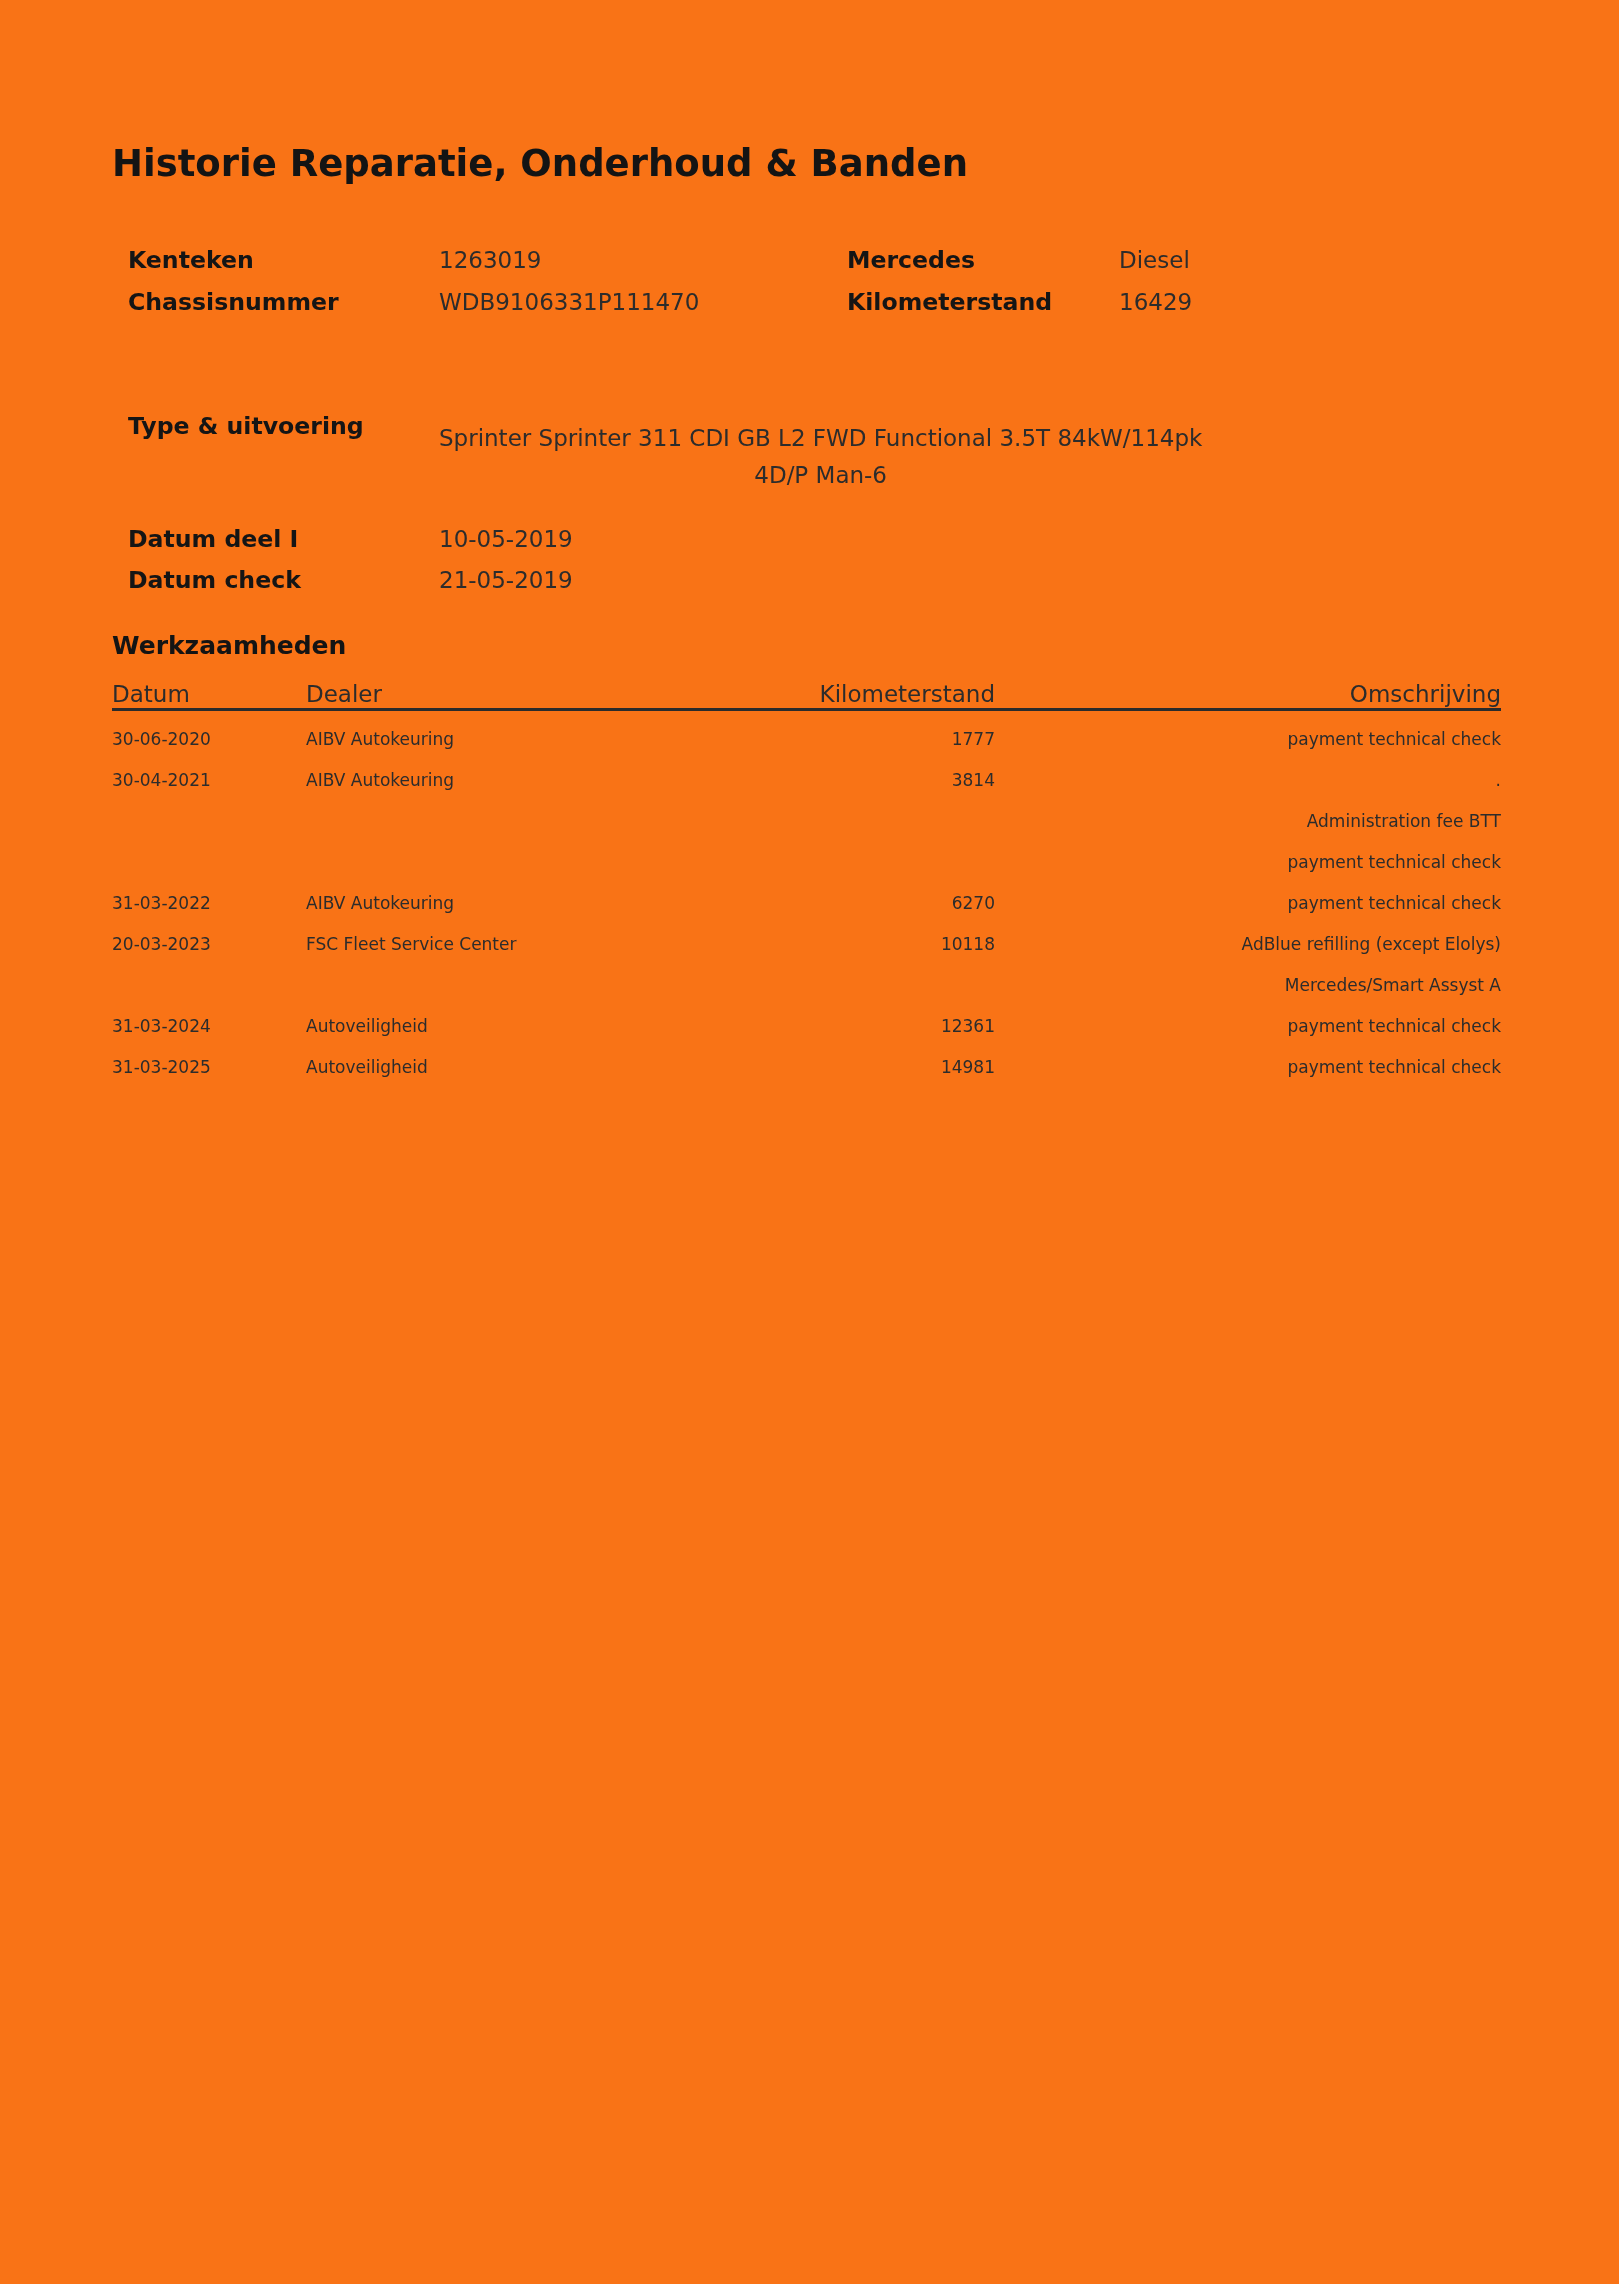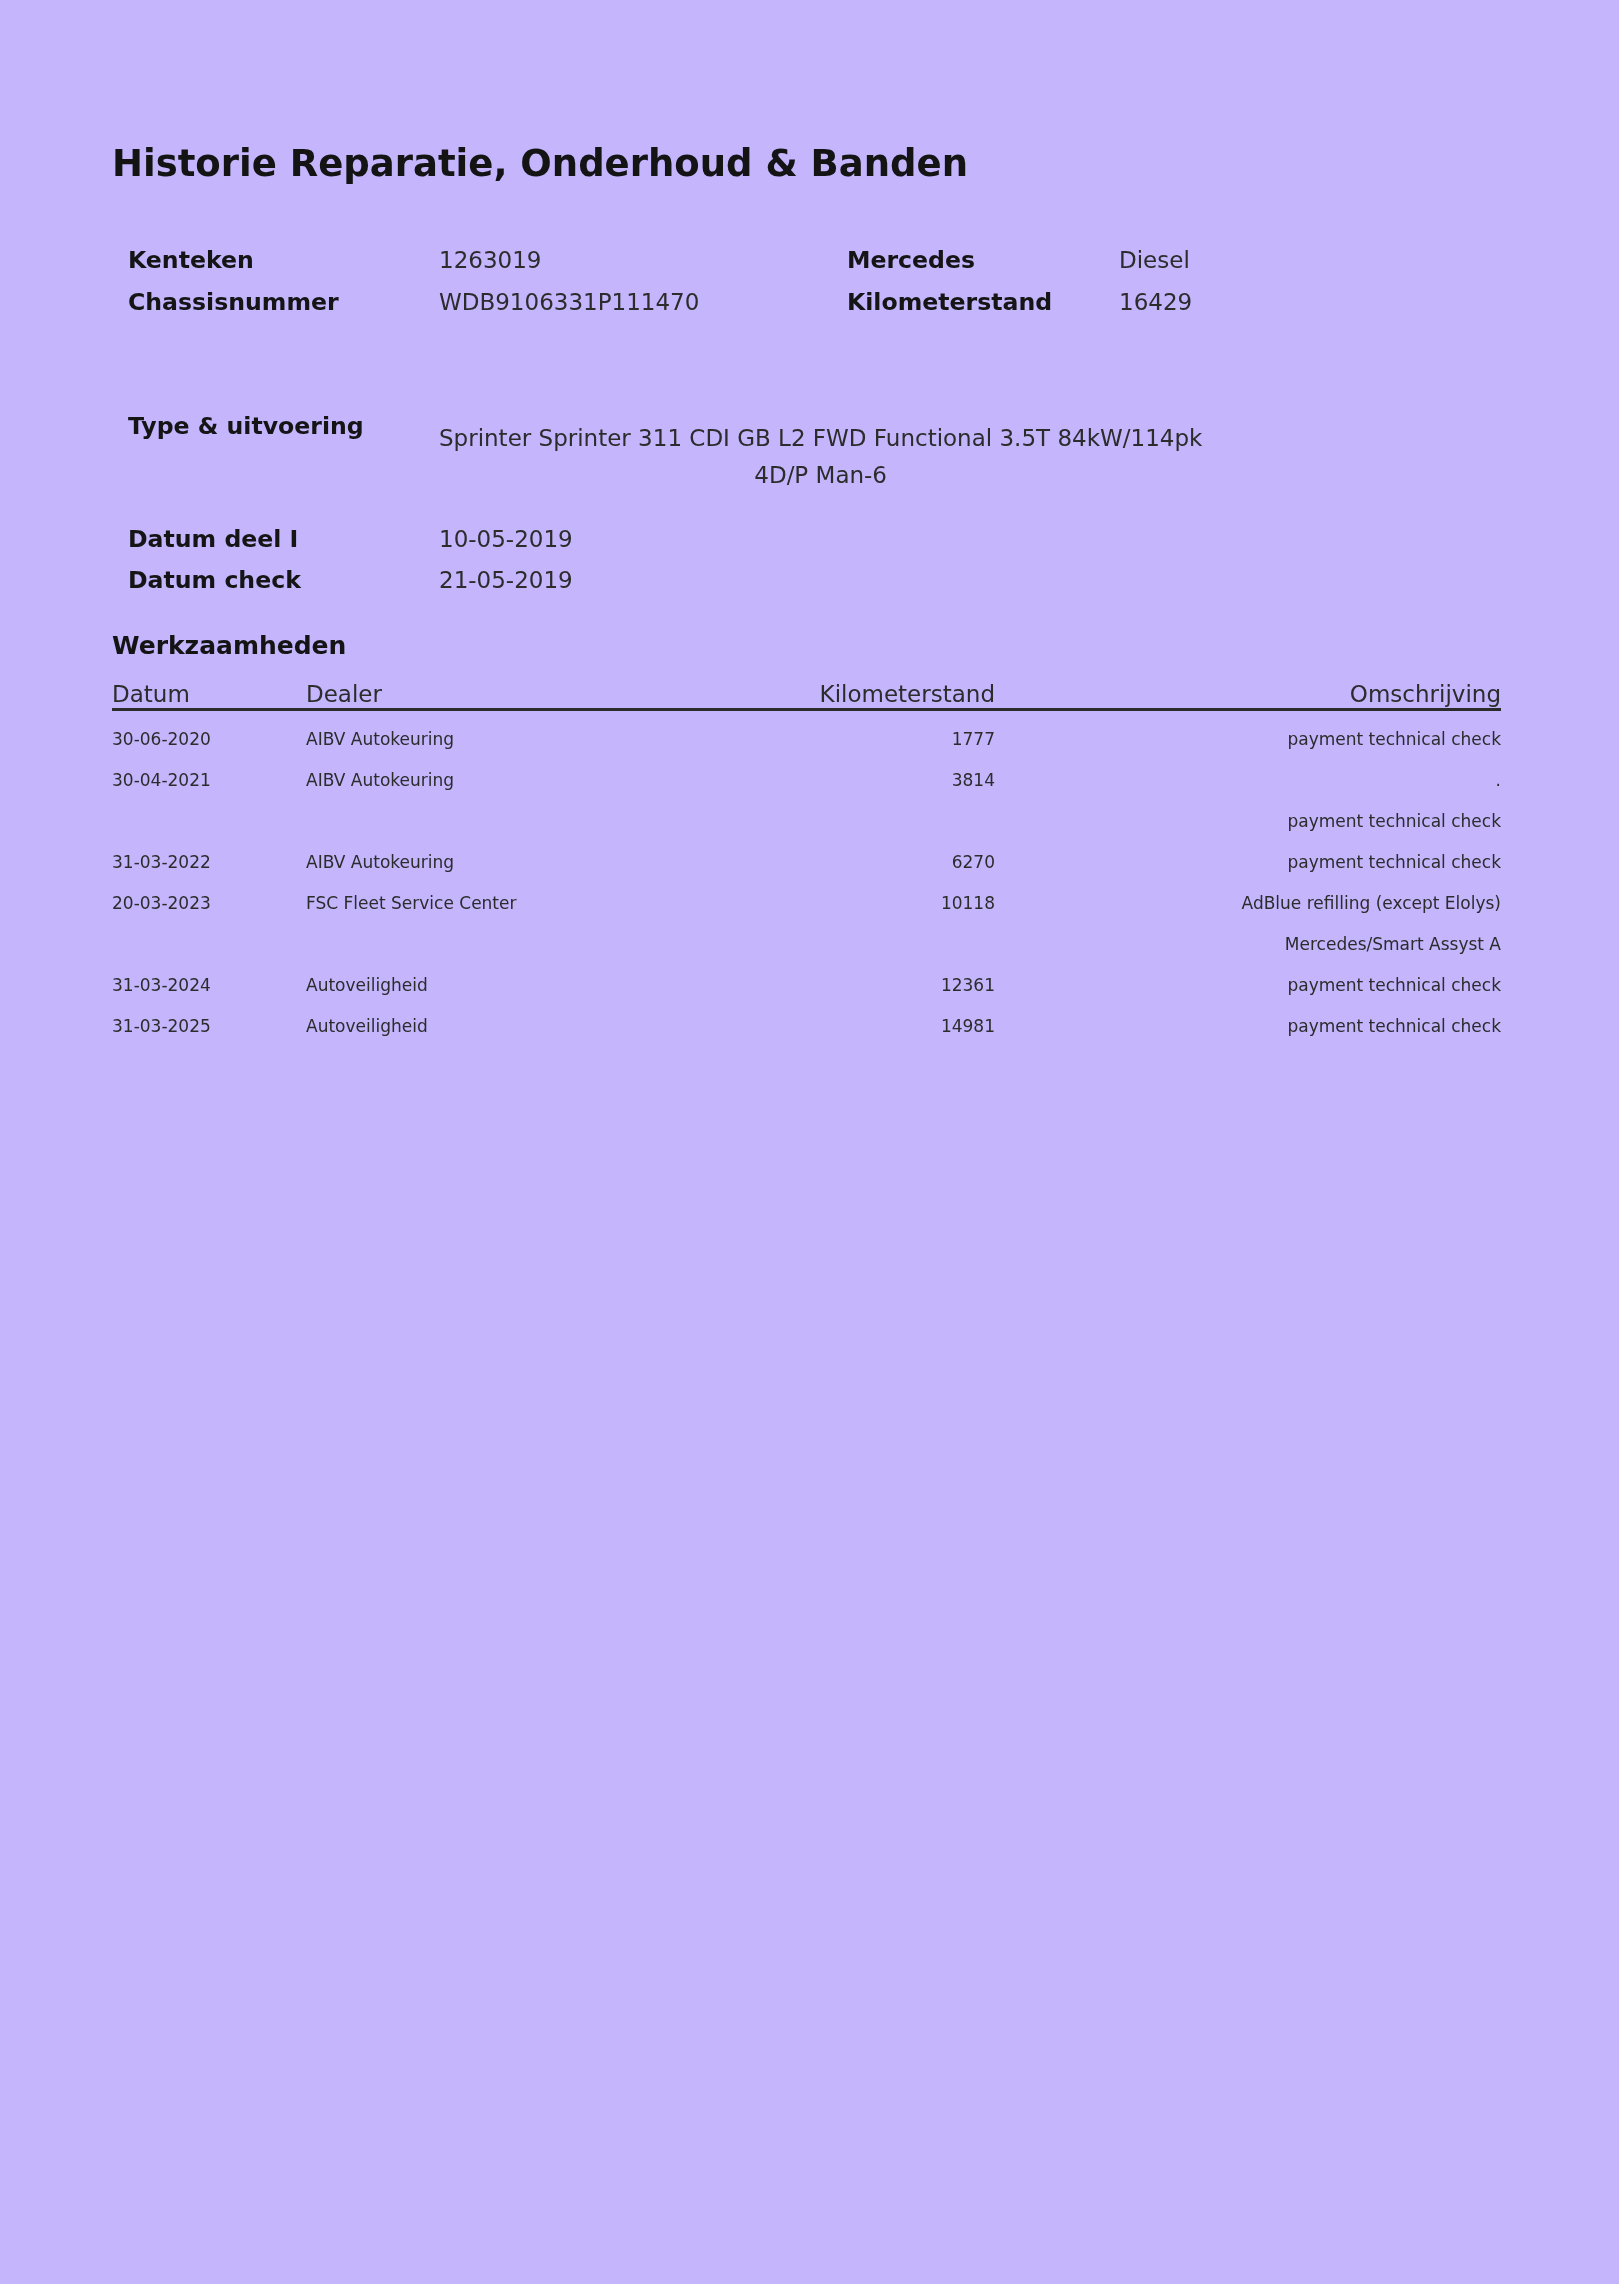--- a/index.html
+++ b/index.html
@@ -9,21 +9,21 @@
     height: 2284px;
     position: relative;
     font-family: "DejaVu Sans", sans-serif;
     color: #1f1f1f;
   }
   .page {
     position: absolute;
     left: 0; top: 0;
     width: 1619px;
     height: 2284px;
-    background: #c4b5fd;
+    background: #f97316;
   }
   .title {
     position: absolute;
     left: 112px;
     top: 142px;
     font-size: 37px;
     font-weight: bold;
     color: #141414;
     letter-spacing: 0px;
   }
@@ -176,20 +176,26 @@
     <div class="trow tgrid">
       <span class="tcell">30-04-2021</span>
       <span class="tcell">AIBV Autokeuring</span>
       <span class="tcell cell-km">3814</span>
       <span class="tcell cell-desc">.</span>
     </div>
     <div class="trow tgrid">
       <span class="tcell"></span>
       <span class="tcell"></span>
       <span class="tcell cell-km"></span>
+      <span class="tcell cell-desc">Administration fee BTT</span>
+    </div>
+    <div class="trow tgrid">
+      <span class="tcell"></span>
+      <span class="tcell"></span>
+      <span class="tcell cell-km"></span>
       <span class="tcell cell-desc">payment technical check</span>
     </div>
     <div class="trow tgrid">
       <span class="tcell">31-03-2022</span>
       <span class="tcell">AIBV Autokeuring</span>
       <span class="tcell cell-km">6270</span>
       <span class="tcell cell-desc">payment technical check</span>
     </div>
     <div class="trow tgrid">
       <span class="tcell">20-03-2023</span>

